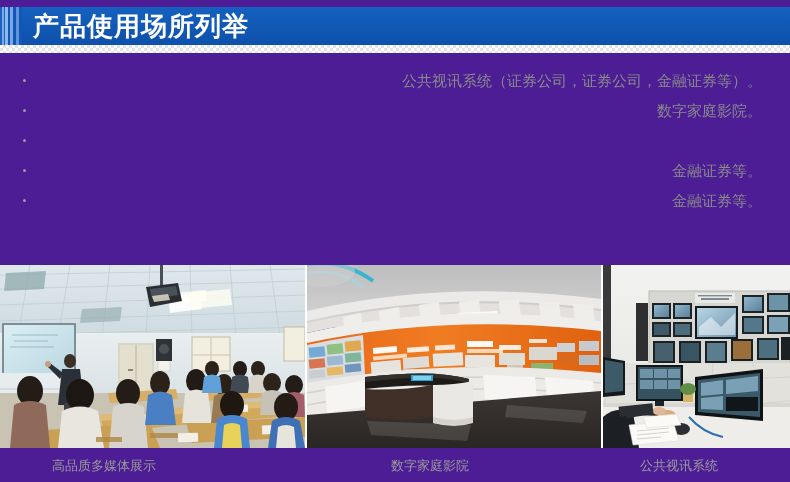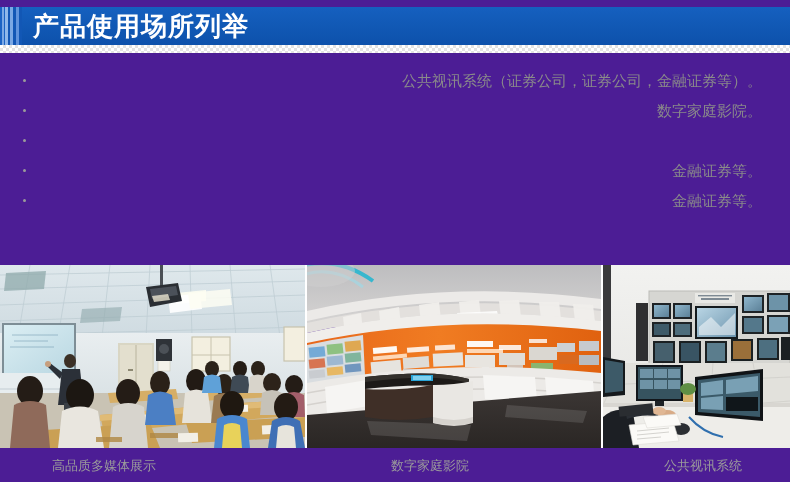--- a/index.html
+++ b/index.html
@@ -145,21 +145,21 @@
   .caption {
     position: absolute;
     top: 0;
     font-size: 13px;
     color: #9b9b9b;
     line-height: 22px;
     white-space: nowrap;
   }
   .caption-1 { left: 52px; }
   .caption-2 { left: 391px; }
-  .caption-3 { left: 664px; }
+  .caption-3 { left: 640px; }
 </style>
 </head>
 <body>
 
 <div class="page">
 
   <div class="header">
     <div class="header-stripes"></div>
     <div class="header-bar">
       <span class="header-title">产品使用场所列举</span>

